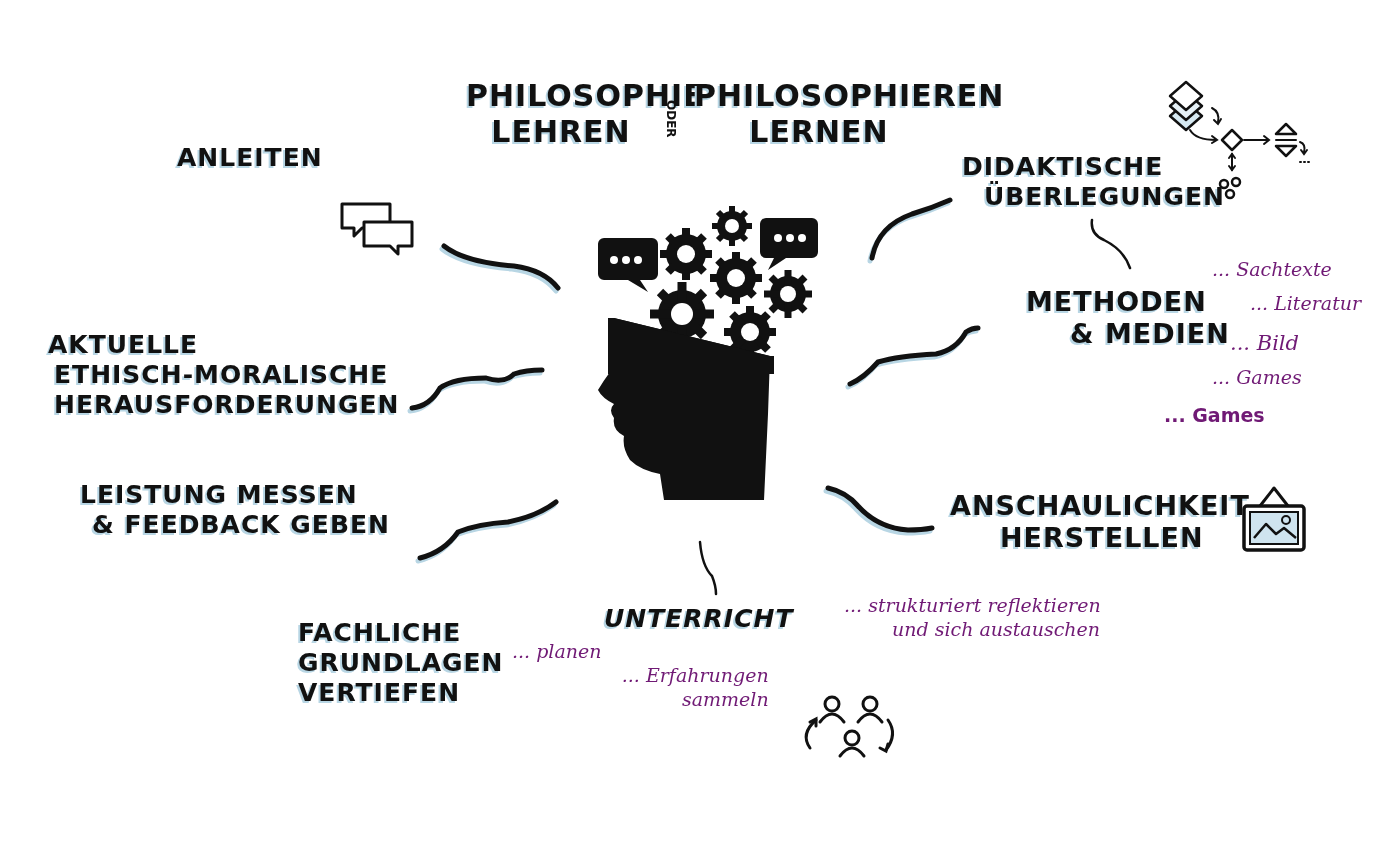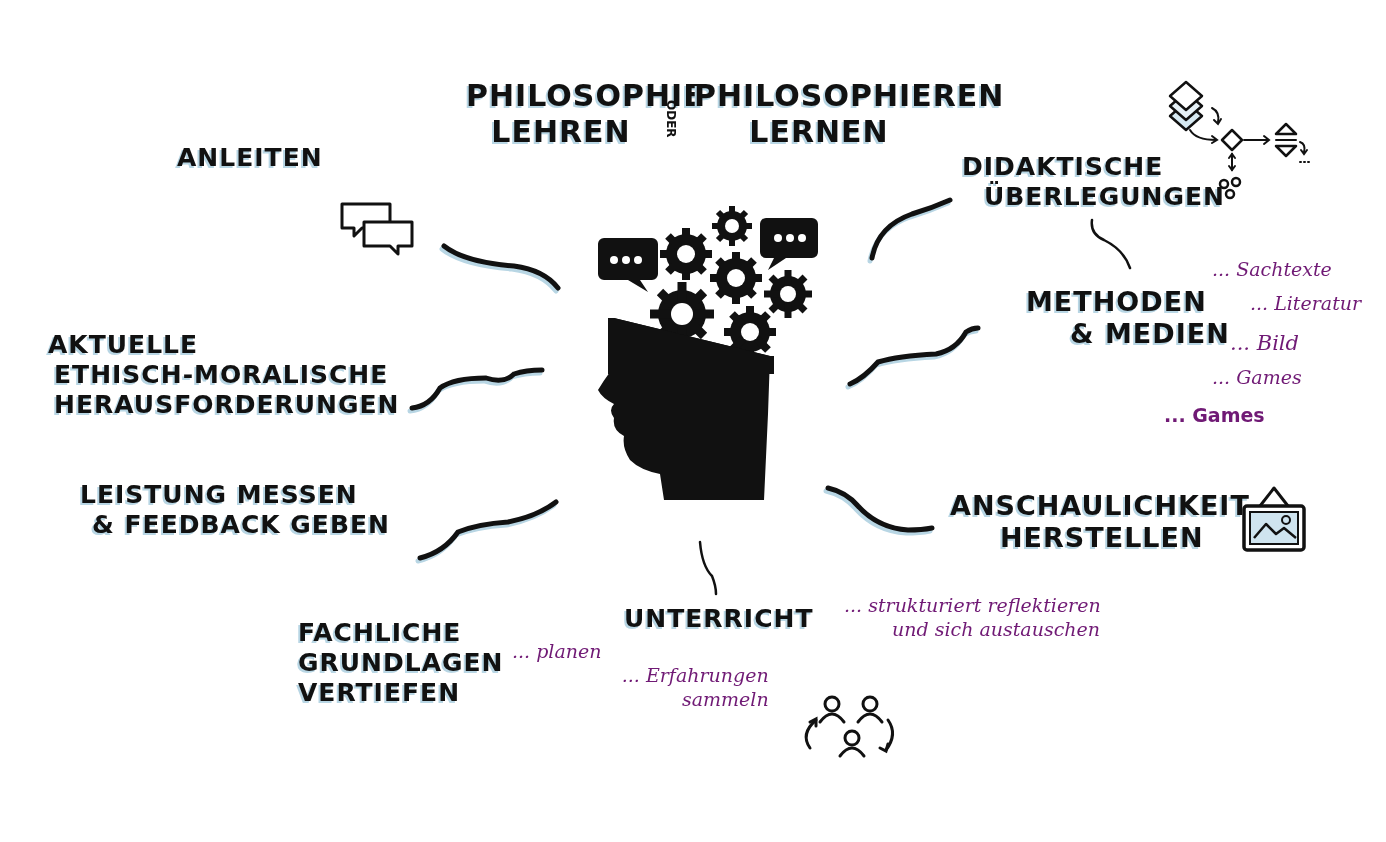--- a/index.html
+++ b/index.html
@@ -47,21 +47,21 @@
   <span class="line">Leistung messen</span>
   <span class="line" style="padding-left:12px;">&amp; Feedback geben</span>
 </div>
 
 <div class="abs hand node" style="left:298px;top:618px;">
   <span class="line">Fachliche</span>
   <span class="line">Grundlagen</span>
   <span class="line">vertiefen</span>
 </div>
 
-<div class="abs hand node" style="left:624px;top:604px;">
+<div class="abs hand node" style="left:604px;top:604px;font-style:italic;">
   <span class="line">Unterricht</span>
 </div>
 <div class="abs script" style="left:512px;top:640px;">
   <span>... planen</span>
 </div>
 <div class="abs script" style="left:620px;top:664px;text-align:right;">
   <span class="line">... Erfahrungen</span>
   <span class="line" style="padding-left:62px;">sammeln</span>
 </div>
 <svg style="left:796px;top:692px" width="104" height="70" viewBox="0 0 104 70">

